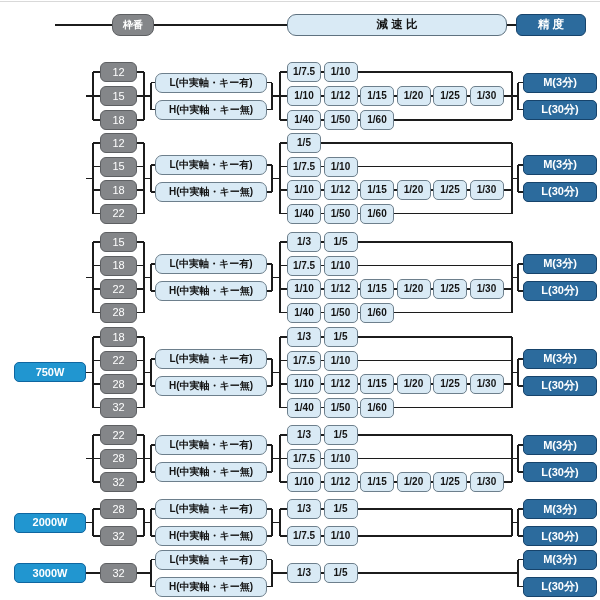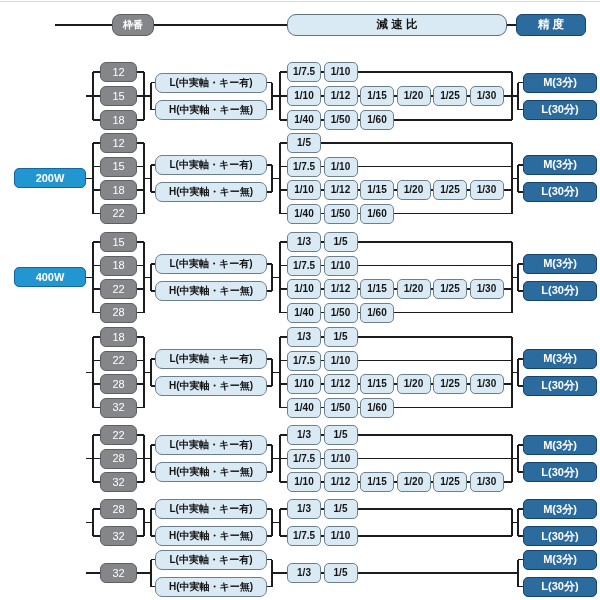--- a/index.html
+++ b/index.html
@@ -79,21 +79,20 @@
     <div class="bx bx-ratio" style="left: 287px; top: 110px; width: 34px; height: 20px;">1/40</div>
     <div class="bx bx-ratio" style="left: 323.5px; top: 110px; width: 34px; height: 20px;">1/50</div>
     <div class="bx bx-ratio" style="left: 360px; top: 110px; width: 34px; height: 20px;">1/60</div>
     <div class="v-line" style="top: 72px; height: 48px; left: 511.25px;"></div>
     <div class="h-line" style="left: 512px; width: 6px; top: 95.25px;"></div>
     <div class="v-line" style="top: 82.5px; height: 27px; left: 517.25px;"></div>
     <div class="h-line" style="left: 518px; width: 5px; top: 81.75px;"></div>
     <div class="bx bx-prec" style="left: 523px; top: 72.5px; width: 74px; height: 20px;">M(3分)</div>
     <div class="h-line" style="left: 518px; width: 5px; top: 108.75px;"></div>
     <div class="bx bx-prec" style="left: 523px; top: 99.5px; width: 74px; height: 20px;">L(30分)</div>
-    <div class="bx bx-motor" style="left: 14px; top: 168.25px; width: 72px; height: 20px;">200W</div>
     <div class="h-line" style="left: 86px; width: 7px; top: 177.5px;"></div>
     <div class="v-line" style="top: 143px; height: 70.5px; left: 92.25px;"></div>
     <div class="h-line" style="left: 93px; width: 7px; top: 142.25px;"></div>
     <div class="h-line" style="left: 93px; width: 7px; top: 165.75px;"></div>
     <div class="h-line" style="left: 93px; width: 7px; top: 189.25px;"></div>
     <div class="h-line" style="left: 93px; width: 7px; top: 212.75px;"></div>
     <div class="bx bx-frame" style="left: 100px; top: 133px; width: 37px; height: 20px;">12</div>
     <div class="bx bx-frame" style="left: 100px; top: 156.5px; width: 37px; height: 20px;">15</div>
     <div class="bx bx-frame" style="left: 100px; top: 180px; width: 37px; height: 20px;">18</div>
     <div class="bx bx-frame" style="left: 100px; top: 203.5px; width: 37px; height: 20px;">22</div>
@@ -133,21 +132,20 @@
     <div class="bx bx-ratio" style="left: 287px; top: 203.5px; width: 34px; height: 20px;">1/40</div>
     <div class="bx bx-ratio" style="left: 323.5px; top: 203.5px; width: 34px; height: 20px;">1/50</div>
     <div class="bx bx-ratio" style="left: 360px; top: 203.5px; width: 34px; height: 20px;">1/60</div>
     <div class="v-line" style="top: 143px; height: 70.5px; left: 511.25px;"></div>
     <div class="h-line" style="left: 512px; width: 6px; top: 177.5px;"></div>
     <div class="v-line" style="top: 164.75px; height: 27px; left: 517.25px;"></div>
     <div class="h-line" style="left: 518px; width: 5px; top: 164px;"></div>
     <div class="bx bx-prec" style="left: 523px; top: 154.75px; width: 74px; height: 20px;">M(3分)</div>
     <div class="h-line" style="left: 518px; width: 5px; top: 191px;"></div>
     <div class="bx bx-prec" style="left: 523px; top: 181.75px; width: 74px; height: 20px;">L(30分)</div>
-    <div class="bx bx-motor" style="left: 14px; top: 267.25px; width: 72px; height: 20px;">400W</div>
     <div class="h-line" style="left: 86px; width: 7px; top: 276.5px;"></div>
     <div class="v-line" style="top: 242px; height: 70.5px; left: 92.25px;"></div>
     <div class="h-line" style="left: 93px; width: 7px; top: 241.25px;"></div>
     <div class="h-line" style="left: 93px; width: 7px; top: 264.75px;"></div>
     <div class="h-line" style="left: 93px; width: 7px; top: 288.25px;"></div>
     <div class="h-line" style="left: 93px; width: 7px; top: 311.75px;"></div>
     <div class="bx bx-frame" style="left: 100px; top: 232px; width: 37px; height: 20px;">15</div>
     <div class="bx bx-frame" style="left: 100px; top: 255.5px; width: 37px; height: 20px;">18</div>
     <div class="bx bx-frame" style="left: 100px; top: 279px; width: 37px; height: 20px;">22</div>
     <div class="bx bx-frame" style="left: 100px; top: 302.5px; width: 37px; height: 20px;">28</div>
@@ -188,20 +186,21 @@
     <div class="bx bx-ratio" style="left: 287px; top: 302.5px; width: 34px; height: 20px;">1/40</div>
     <div class="bx bx-ratio" style="left: 323.5px; top: 302.5px; width: 34px; height: 20px;">1/50</div>
     <div class="bx bx-ratio" style="left: 360px; top: 302.5px; width: 34px; height: 20px;">1/60</div>
     <div class="v-line" style="top: 242px; height: 70.5px; left: 511.25px;"></div>
     <div class="h-line" style="left: 512px; width: 6px; top: 276.5px;"></div>
     <div class="v-line" style="top: 263.75px; height: 27px; left: 517.25px;"></div>
     <div class="h-line" style="left: 518px; width: 5px; top: 263px;"></div>
     <div class="bx bx-prec" style="left: 523px; top: 253.75px; width: 74px; height: 20px;">M(3分)</div>
     <div class="h-line" style="left: 518px; width: 5px; top: 290px;"></div>
     <div class="bx bx-prec" style="left: 523px; top: 280.75px; width: 74px; height: 20px;">L(30分)</div>
+    <div class="bx bx-motor" style="left: 14px; top: 362.25px; width: 72px; height: 20px;">750W</div>
     <div class="h-line" style="left: 86px; width: 7px; top: 371.5px;"></div>
     <div class="v-line" style="top: 337px; height: 70.5px; left: 92.25px;"></div>
     <div class="h-line" style="left: 93px; width: 7px; top: 336.25px;"></div>
     <div class="h-line" style="left: 93px; width: 7px; top: 359.75px;"></div>
     <div class="h-line" style="left: 93px; width: 7px; top: 383.25px;"></div>
     <div class="h-line" style="left: 93px; width: 7px; top: 406.75px;"></div>
     <div class="bx bx-frame" style="left: 100px; top: 327px; width: 37px; height: 20px;">18</div>
     <div class="bx bx-frame" style="left: 100px; top: 350.5px; width: 37px; height: 20px;">22</div>
     <div class="bx bx-frame" style="left: 100px; top: 374px; width: 37px; height: 20px;">28</div>
     <div class="bx bx-frame" style="left: 100px; top: 397.5px; width: 37px; height: 20px;">32</div>
@@ -288,20 +287,21 @@
     <div class="bx bx-ratio" style="left: 396.5px; top: 472px; width: 34px; height: 20px;">1/20</div>
     <div class="bx bx-ratio" style="left: 433px; top: 472px; width: 34px; height: 20px;">1/25</div>
     <div class="bx bx-ratio" style="left: 469.5px; top: 472px; width: 34px; height: 20px;">1/30</div>
     <div class="v-line" style="top: 435px; height: 47px; left: 511.25px;"></div>
     <div class="h-line" style="left: 512px; width: 6px; top: 457.75px;"></div>
     <div class="v-line" style="top: 445px; height: 27px; left: 517.25px;"></div>
     <div class="h-line" style="left: 518px; width: 5px; top: 444.25px;"></div>
     <div class="bx bx-prec" style="left: 523px; top: 435px; width: 74px; height: 20px;">M(3分)</div>
     <div class="h-line" style="left: 518px; width: 5px; top: 471.25px;"></div>
     <div class="bx bx-prec" style="left: 523px; top: 462px; width: 74px; height: 20px;">L(30分)</div>
+    <div class="bx bx-motor" style="left: 14px; top: 512.5px; width: 72px; height: 20px;">2000W</div>
     <div class="h-line" style="left: 86px; width: 7px; top: 521.75px;"></div>
     <div class="v-line" style="top: 509px; height: 27px; left: 92.25px;"></div>
     <div class="h-line" style="left: 93px; width: 7px; top: 508.25px;"></div>
     <div class="h-line" style="left: 93px; width: 7px; top: 535.25px;"></div>
     <div class="bx bx-frame" style="left: 100px; top: 499px; width: 37px; height: 20px;">28</div>
     <div class="bx bx-frame" style="left: 100px; top: 526px; width: 37px; height: 20px;">32</div>
     <div class="h-line" style="left: 137px; width: 7px; top: 508.25px;"></div>
     <div class="h-line" style="left: 137px; width: 7px; top: 535.25px;"></div>
     <div class="v-line" style="top: 509px; height: 27px; left: 143.25px;"></div>
     <div class="h-line" style="left: 144px; width: 7px; top: 521.75px;"></div>
@@ -323,20 +323,21 @@
     <div class="h-line" style="left: 287px; width: 225px; top: 535.25px;"></div>
     <div class="bx bx-ratio" style="left: 287px; top: 526px; width: 34px; height: 20px;">1/7.5</div>
     <div class="bx bx-ratio" style="left: 323.5px; top: 526px; width: 34px; height: 20px;">1/10</div>
     <div class="v-line" style="top: 509px; height: 27px; left: 511.25px;"></div>
     <div class="h-line" style="left: 512px; width: 6px; top: 521.75px;"></div>
     <div class="v-line" style="top: 509px; height: 27px; left: 517.25px;"></div>
     <div class="h-line" style="left: 518px; width: 5px; top: 508.25px;"></div>
     <div class="bx bx-prec" style="left: 523px; top: 499px; width: 74px; height: 20px;">M(3分)</div>
     <div class="h-line" style="left: 518px; width: 5px; top: 535.25px;"></div>
     <div class="bx bx-prec" style="left: 523px; top: 526px; width: 74px; height: 20px;">L(30分)</div>
+    <div class="bx bx-motor" style="left: 14px; top: 563px; width: 72px; height: 20px;">3000W</div>
     <div class="h-line" style="left: 86px; width: 14px; top: 572.25px;"></div>
     <div class="bx bx-frame" style="left: 100px; top: 563px; width: 37px; height: 20px;">32</div>
     <div class="h-line" style="left: 137px; width: 14px; top: 572.25px;"></div>
     <div class="v-line" style="top: 559.5px; height: 27px; left: 150.25px;"></div>
     <div class="h-line" style="left: 151px; width: 4px; top: 558.75px;"></div>
     <div class="h-line" style="left: 151px; width: 4px; top: 585.75px;"></div>
     <div class="bx bx-light" style="left: 155px; top: 549.5px; width: 112px; height: 20px;">L(中実軸・キー有)</div>
     <div class="bx bx-light" style="left: 155px; top: 576.5px; width: 112px; height: 20px;">H(中実軸・キー無)</div>
     <div class="h-line" style="left: 267px; width: 5px; top: 558.75px;"></div>
     <div class="h-line" style="left: 267px; width: 5px; top: 585.75px;"></div>

